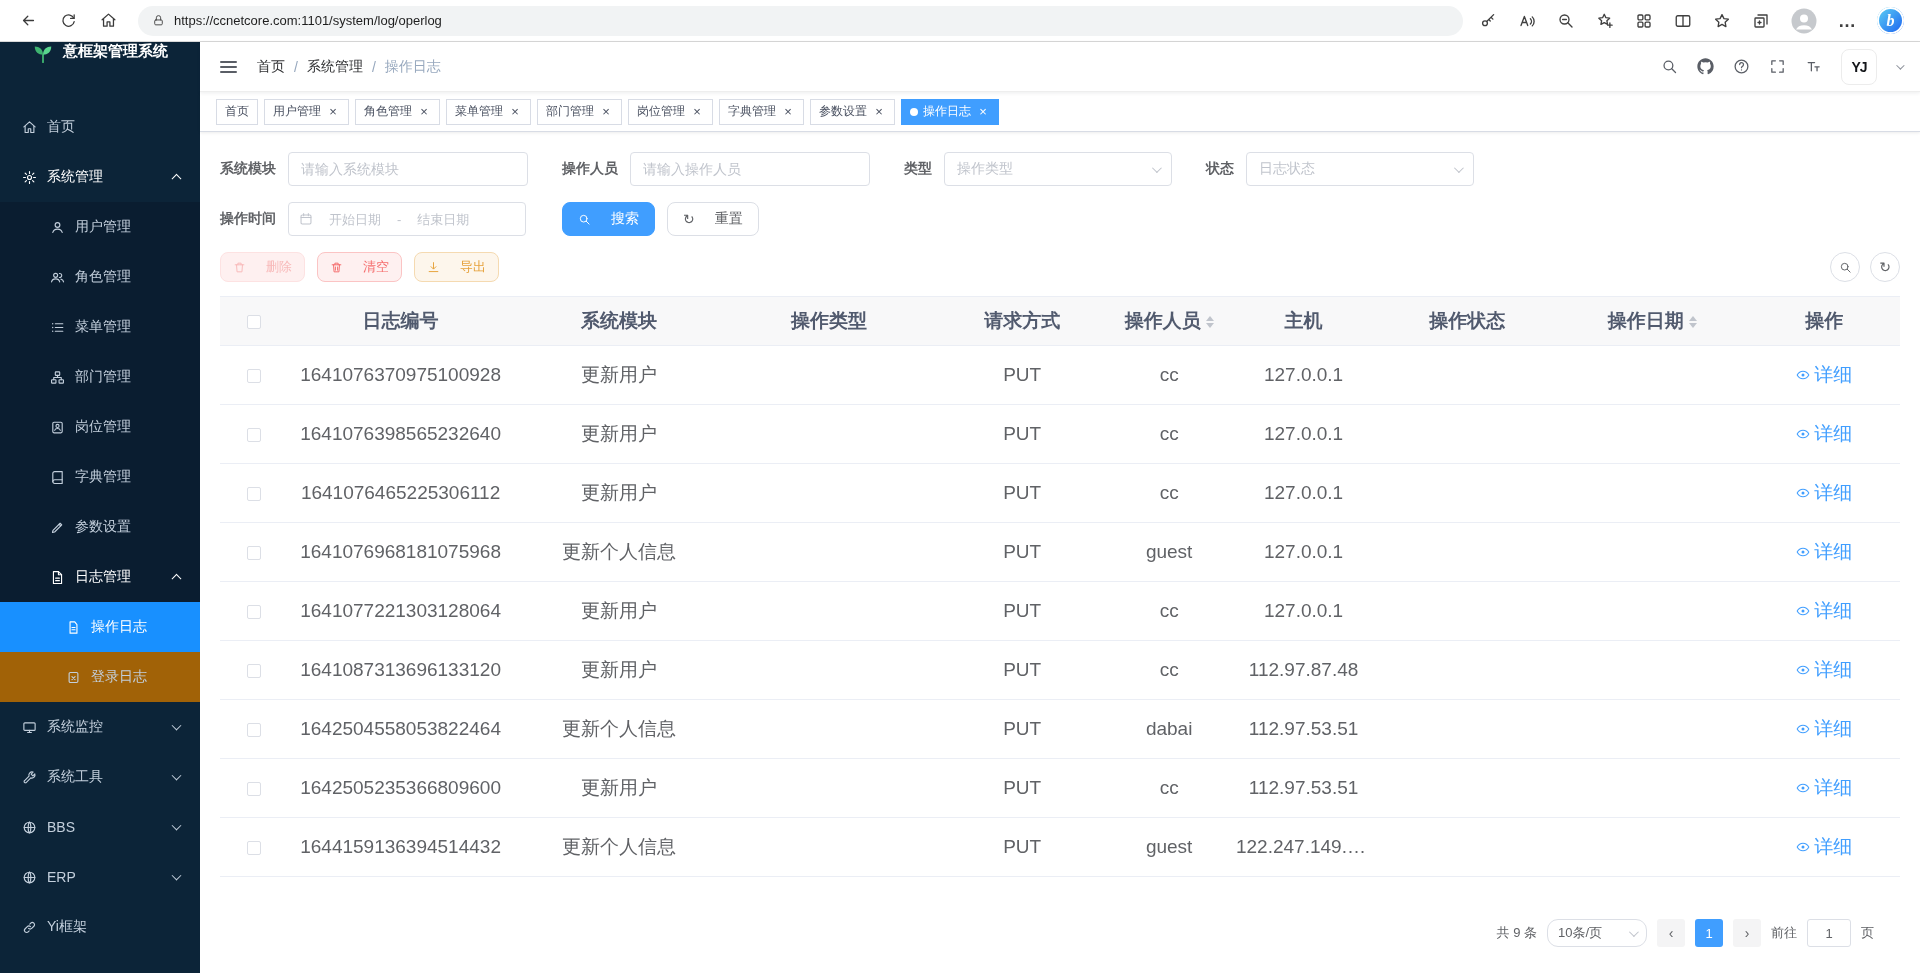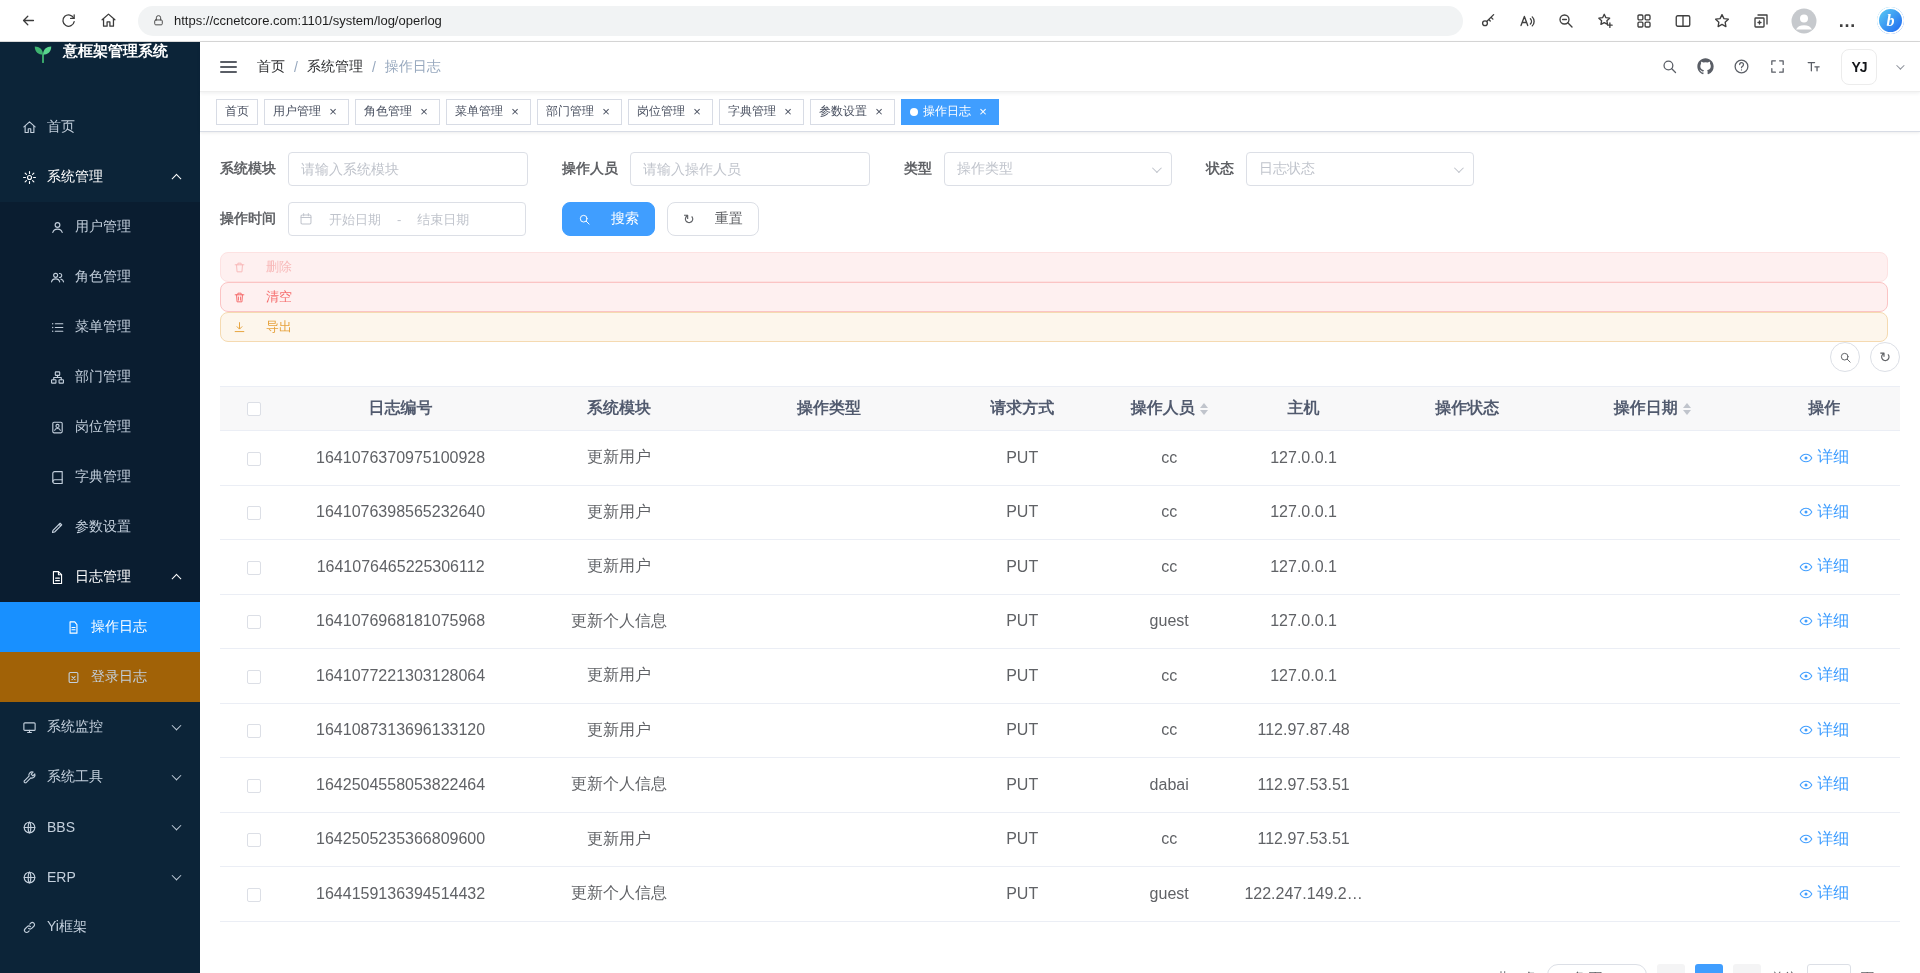--- a/index.html
+++ b/index.html
@@ -78,27 +78,27 @@
   .r-sep { color:#c0c4cc; font-size:13px; }
 
   .btn { display:inline-flex; align-items:center; gap:20px; border:1px solid #dcdfe6; background:#fff; color:#606266; font-size:14px; height:34px; padding:0 15px; border-radius:8px; cursor:pointer; font-family:inherit; white-space:nowrap; }
   .btn svg { width:13px; height:13px; }
   .btn-primary { background:#409eff; border-color:#409eff; color:#fff; margin-right:12px; margin-left:2px; }
   .glyph { font-size:14px; line-height:1; }
   .btn.sm { height:30px; padding:0 12px; font-size:13px; margin-right:12px; }
   .btn-danger-disabled { background:#fef0f0; border-color:#fde2e2; color:#f8b9b9; cursor:not-allowed; }
   .btn-danger-plain { background:#fef0f0; border-color:#fbc4c4; color:#f56c6c; }
   .btn-warning-plain { background:#fdf6ec; border-color:#f5dab1; color:#e6a23c; }
-  .toolbar-row { display:flex; margin-bottom:14px;flex-direction:column; }
+  .toolbar-row { display:flex; align-items:center; margin-bottom:14px; }
   .tool-right { margin-left:auto; display:flex; gap:10px; }
   .circle-btn { width:30px; height:30px; border-radius:50%; border:1px solid #dcdfe6; background:#fff; color:#606266; display:flex; align-items:center; justify-content:center; cursor:pointer; font-size:14px; }
   .circle-btn svg { width:13px; height:13px; }
 
   
-  table.grid { width:100%; border-collapse:collapse; table-layout:fixed; font-size:16px; }
+  table.grid { width:100%; border-collapse:collapse; table-layout:fixed; font-size:19px; }
   .grid th { background:#f8f8f9; color:#515a6e; font-weight:700; padding:11px 8px; text-align:center; border-top:1px solid #ebeef5; border-bottom:1px solid #ebeef5; white-space:nowrap; }
   .grid td { padding:16px 8px; color:#606266; text-align:center; border-bottom:1px solid #ebeef5; white-space:nowrap; overflow:hidden; text-overflow:ellipsis; }
   .cbx { display:inline-block; width:14px; height:14px; border:1px solid #dcdfe6; border-radius:2px; background:#fff; vertical-align:middle; cursor:pointer; }
   .carets { display:inline-flex; flex-direction:column; vertical-align:middle; margin-left:5px; }
   .carets i { width:0; height:0; border-left:4px solid transparent; border-right:4px solid transparent; }
   .carets .up { border-bottom:5px solid #c0c4cc; margin-bottom:2px; }
   .carets .down { border-top:5px solid #c0c4cc; }
   .detail { display:inline-flex; align-items:center; gap:4px; color:#409eff; cursor:pointer; }
   .detail svg { width:14px; height:14px; }
 

